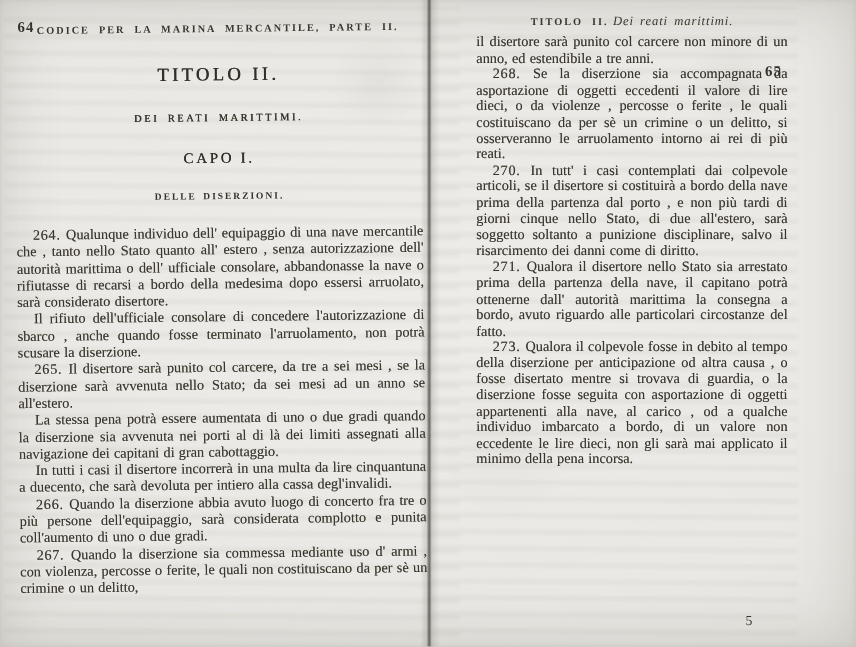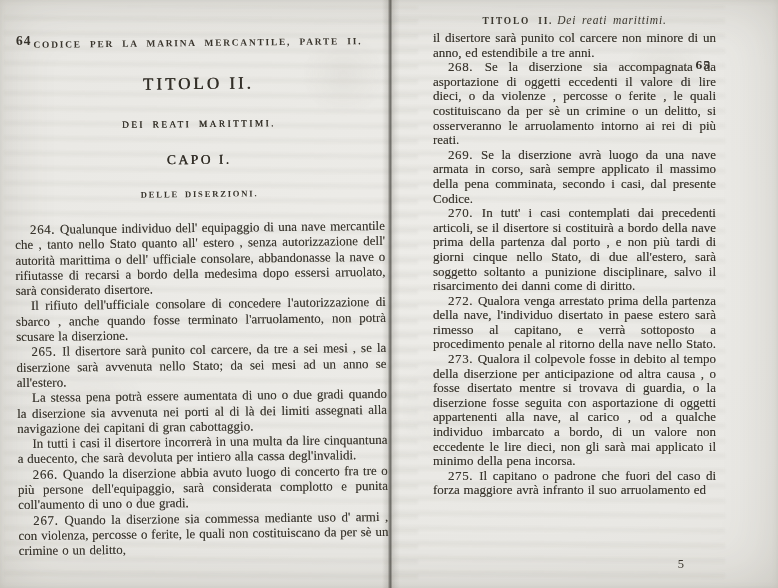--- a/index.html
+++ b/index.html
@@ -19,21 +19,21 @@
   .scan::after {
     content: "";
     position: absolute; inset: 0;
     pointer-events: none;
     box-shadow: inset 0 0 55px rgba(92, 86, 72, 0.20), inset 0 0 6px rgba(92, 86, 72, 0.10);
   }
   .page {
     position: absolute; top: 0; height: 588px;
     box-sizing: border-box;
   }
-  .page-left  { left: 0;   width: 422px; padding: 32px 38px 10px 14px; }
+  .page-left  { left: 0;   width: 422px; padding: 16px 38px 10px 14px; }
   .page-right { left: 389px; width: 340px; padding: 10px 13px 10px 44px; }
   .page-inner { position: relative; height: 100%; }
   .tilt { transform: rotate(-0.65deg); transform-origin: 50% 20%; }
 
   
   .ghost {
     position: absolute; inset: 6px 4px;
     pointer-events: none;
     background:
       repeating-linear-gradient(0.5deg,
@@ -172,29 +172,27 @@
       <div class="running-head">
         <span class="rh-caps">TITOLO II.</span>
         <span class="rh-italic">Dei reati marittimi.</span>
         <span class="pagenum pagenum-right">65</span>
       </div>
       <div class="body-text">
   <p class="para no-indent"><span class="para-text">il disertore sarà punito col carcere non minore di un anno, ed estendibile a tre anni.</span></p>
 
   <p class="para"><span class="art-num">268.&nbsp;</span><span class="para-text">Se la diserzione sia accompagnata da asportazione di oggetti eccedenti il valore di lire dieci, o da violenze , percosse o ferite , le quali costituiscano da per sè un crimine o un delitto, si osserveranno le arruolamento intorno ai rei di più reati.</span></p>
 
-  <p class="para"><span class="art-num">269.&nbsp;</span><span class="para-text">Se la diserzione avrà luogo da una nave armata in corso, sarà sempre applicato il massimo della pena comminata, secondo i casi, dal presente Codice.</span></p>
 
-  <p class="para"><span class="art-num">270.&nbsp;</span><span class="para-text">In tutt' i casi contemplati dai precedenti articoli, se il disertore si costituirà a bordo della nave prima della partenza dal porto , e non più tardi di giorni cinque nello Stato, di due all'estero, sarà soggetto soltanto a punizione disciplinare, salvo il risarcimento dei danni come di diritto.</span></p>
+  <p class="para"><span class="art-num">270.&nbsp;</span><span class="para-text">In tutt' i casi contemplati dai colpevole articoli, se il disertore si costituirà a bordo della nave prima della partenza dal porto , e non più tardi di giorni cinque nello Stato, di due all'estero, sarà soggetto soltanto a punizione disciplinare, salvo il risarcimento dei danni come di diritto.</span></p>
 
+  <p class="para"><span class="art-num">271.&nbsp;</span><span class="para-text">Qualora il disertore nello Stato sia arrestato prima della partenza della nave, il capitano potrà ottenerne dall' autorità marittima la consegna a bordo, avuto riguardo alle particolari circostanze del fatto.</span></p>
 
-  <p class="para"><span class="art-num">272.&nbsp;</span><span class="para-text">Qualora venga arrestato prima della partenza della nave, l'individuo disertato in paese estero sarà rimesso al capitano, e verrà sottoposto a procedimento penale al ritorno della nave nello Stato.</span></p>
 
   <p class="para"><span class="art-num">273.&nbsp;</span><span class="para-text">Qualora il colpevole fosse in debito al tempo della diserzione per anticipazione od altra causa , o fosse disertato mentre si trovava di guardia, o la diserzione fosse seguita con asportazione di oggetti appartenenti alla nave, al carico , od a qualche individuo imbarcato a bordo, di un valore non eccedente le lire dieci, non gli sarà mai applicato il minimo della pena incorsa.</span></p>
 
 
-  <p class="para"><span class="art-num">275.&nbsp;</span><span class="para-text">Il capitano o padrone che fuori del caso di forza maggiore avrà infranto il suo arruolamento ed</span></p>
 </div>
       <div class="signature">5</div>
     </div>
   </div>
 
 </div>
 
 </body></html>

